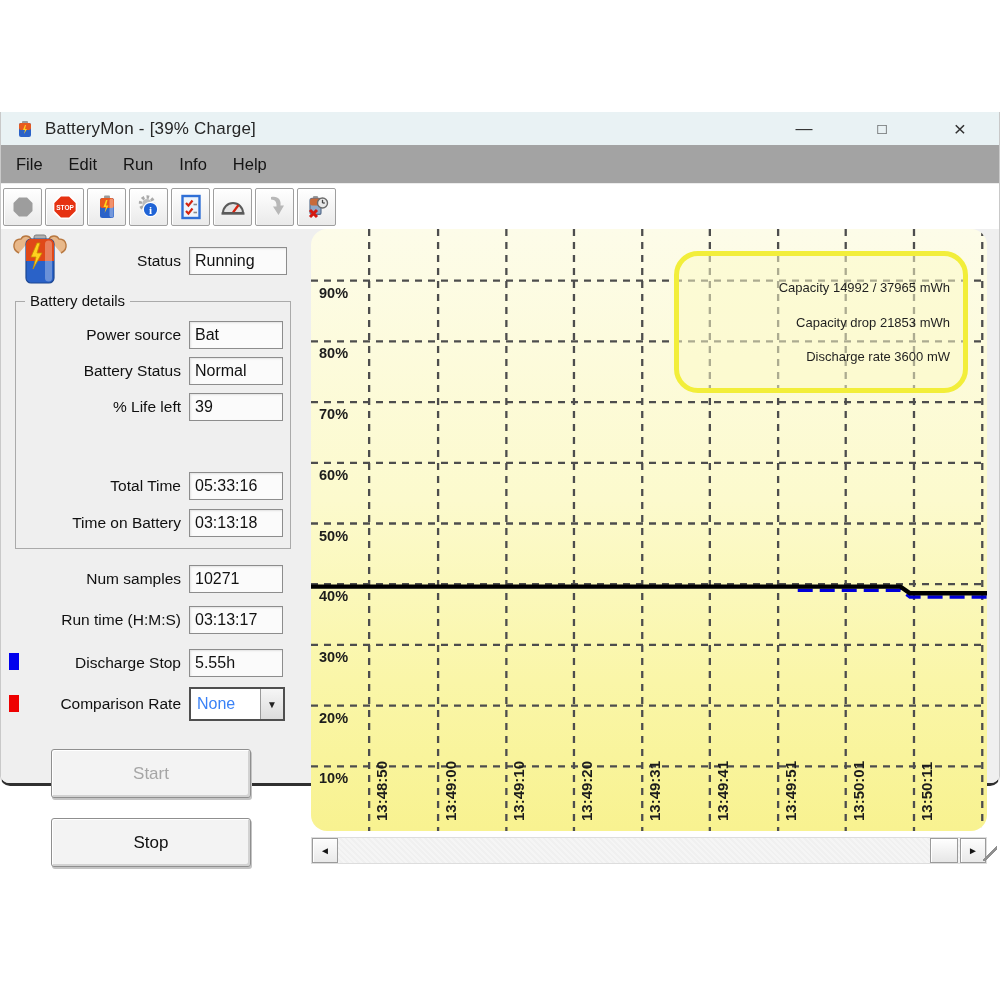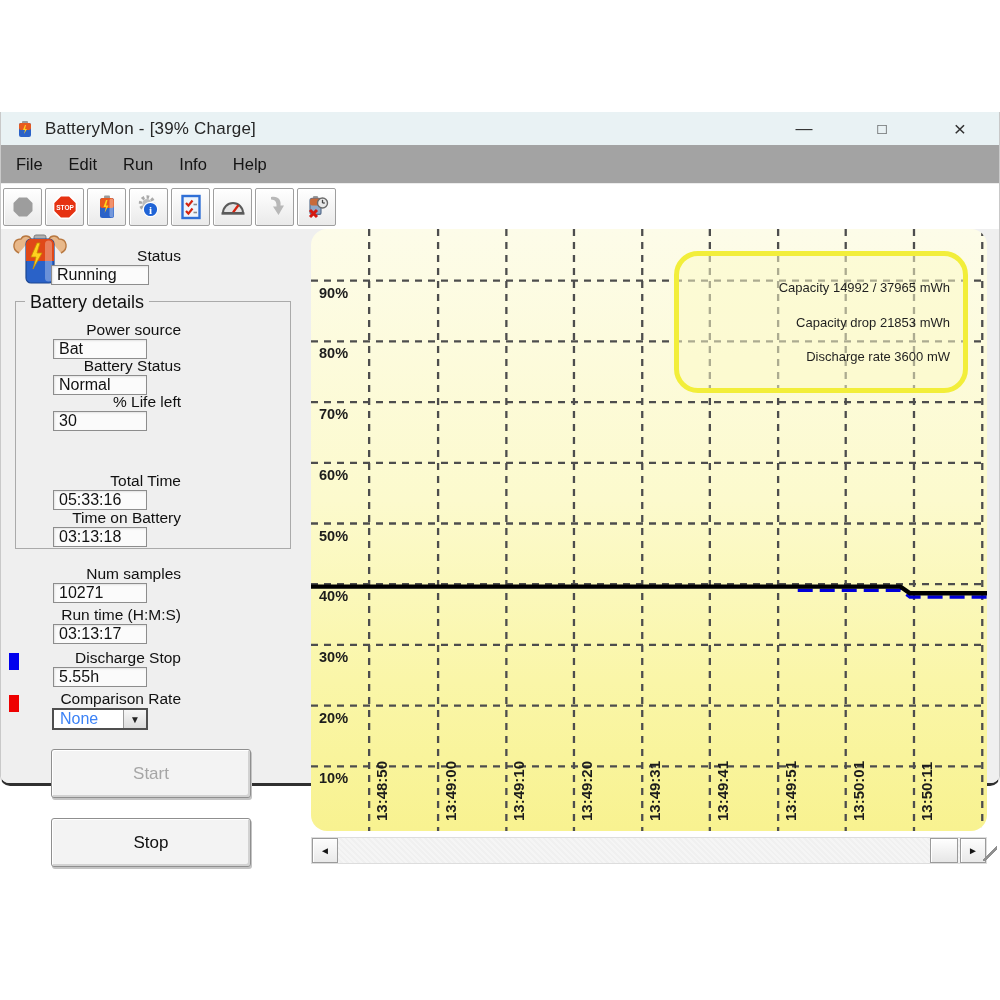--- a/index.html
+++ b/index.html
@@ -28,29 +28,29 @@
     display:flex;align-items:center;padding-left:2px;}
   .tool-btn{width:37px;height:36px;margin-right:3px;border:1px solid #9f9f9f;border-radius:2px;
     background:linear-gradient(#ffffff,#eaeaea);box-shadow:inset 1px 1px 0 #ffffff;
     display:flex;align-items:center;justify-content:center;}
 
   
   .client{position:absolute;left:0;right:0;top:117px;bottom:0;background:#efefef;border-radius:0 0 8px 8px;}
 
   .logo{position:absolute;left:8px;top:2px;}
 
-  .field-row{position:absolute;left:10px;display:flex;align-items:center;height:28px;flex-direction:column;}
+  .field-row{position:absolute;left:10px;display:flex;align-items:center;height:28px;}
   .field-label{width:170px;text-align:right;font-size:15.5px;color:#101010;padding-right:8px;white-space:nowrap;}
   .field-input{width:82px;height:26px;background:#fbfbfb;border:1px solid #8d8d8d;
     font-size:16px;color:#111;padding:0 5px;display:flex;align-items:center;
     box-shadow:inset 1px 1px 2px rgba(0,0,0,.10);}
 
   .groupbox{position:absolute;left:14px;top:72px;width:274px;height:246px;border:1px solid #aaaaaa;}
   .groupbox-legend{position:absolute;top:-10px;left:9px;background:#efefef;padding:0 5px;
-    font-size:18px;color:#101010;}
+    font-size:15px;color:#101010;}
 
   .marker{position:absolute;left:8px;width:10px;height:17px;}
 
   .combo{width:92px;height:30px;border:2px solid #4f4f4f;background:#ffffff;display:flex;align-items:stretch;}
   .combo-value{flex:1;font-size:16px;color:#3b82f6;display:flex;align-items:center;padding-left:6px;}
   .combo-btn{width:22px;background:linear-gradient(#f6f6f6,#dcdcdc);border-left:1px solid #9a9a9a;
     display:flex;align-items:center;justify-content:center;font-size:10px;color:#222;}
 
   .big-btn{position:absolute;left:50px;width:198px;height:47px;background:#f3f3f3;
     border:1px solid #8f8f8f;border-radius:3px;font-size:17px;display:flex;align-items:center;
@@ -198,21 +198,21 @@
     <div class="field-row" style="top:92px">
       <div class="field-label">Power source</div>
       <div class="field-input">Bat</div>
     </div>
     <div class="field-row" style="top:128px">
       <div class="field-label">Battery Status</div>
       <div class="field-input">Normal</div>
     </div>
     <div class="field-row" style="top:164px">
       <div class="field-label">% Life left</div>
-      <div class="field-input">30</div>
+      <div class="field-input">39</div>
     </div>
     <div class="field-row" style="top:243px">
       <div class="field-label">Total Time</div>
       <div class="field-input">05:33:16</div>
     </div>
     <div class="field-row" style="top:280px">
       <div class="field-label">Time on Battery</div>
       <div class="field-input">03:13:18</div>
     </div>
 

